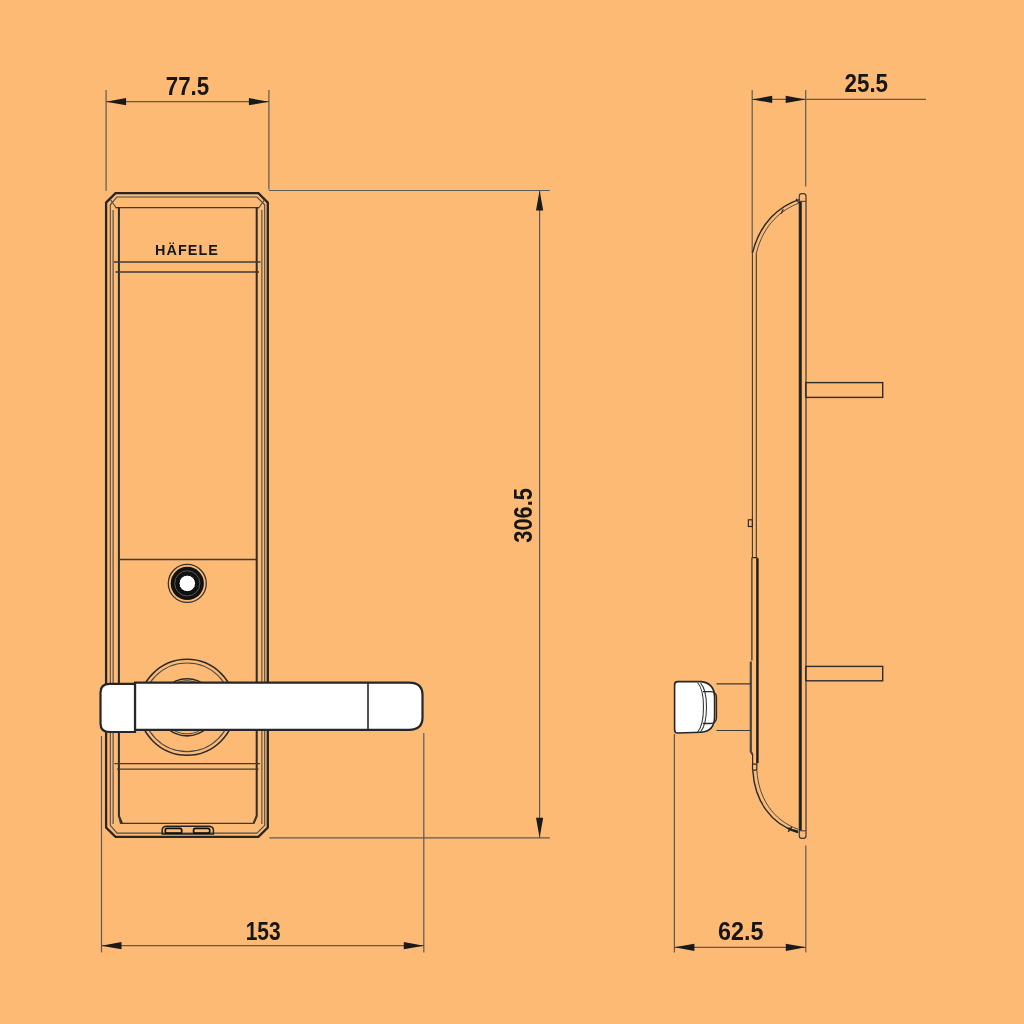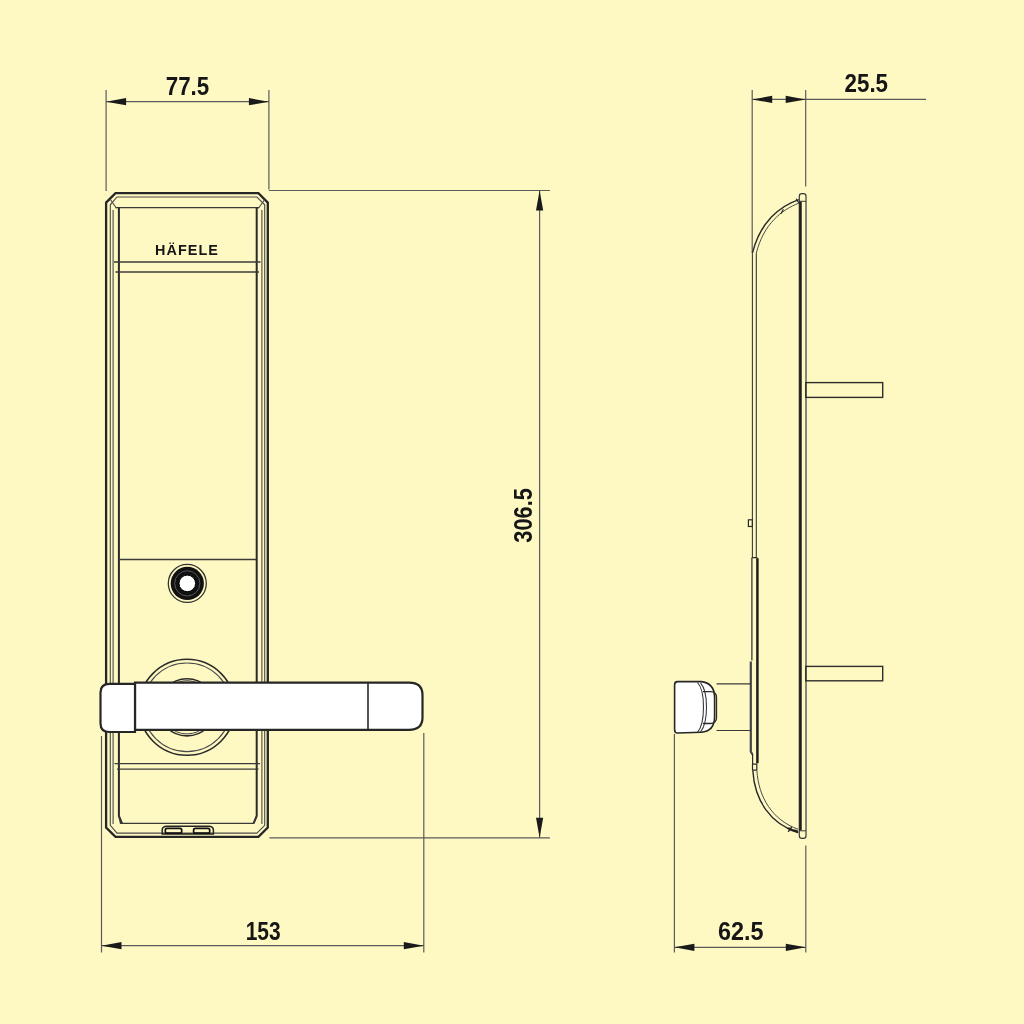--- a/index.html
+++ b/index.html
@@ -1,16 +1,16 @@
 <!DOCTYPE html>
 <html><head>
 <meta charset="utf-8">
 <style>
   html,body{margin:0;padding:0;background:#fff;}
-  .page{width:1024px;height:1024px;position:relative;background:#fef9c3;}
+  .page{width:1024px;height:1024px;position:relative;background:#fdba74;}
   svg{position:absolute;top:0;left:0;filter:blur(0.45px);}
   text{font-family:"Liberation Sans",sans-serif;font-weight:bold;fill:#161616;}
 </style>
 </head>
 <body>
 <div class="page">
 <svg width="1024" height="1024" viewBox="0 0 1024 1024" fill="none" stroke-linecap="butt">
 
 <g stroke="#5a5a5a" stroke-width="1.2">
   <path d="M106.1,90 V191"></path>

